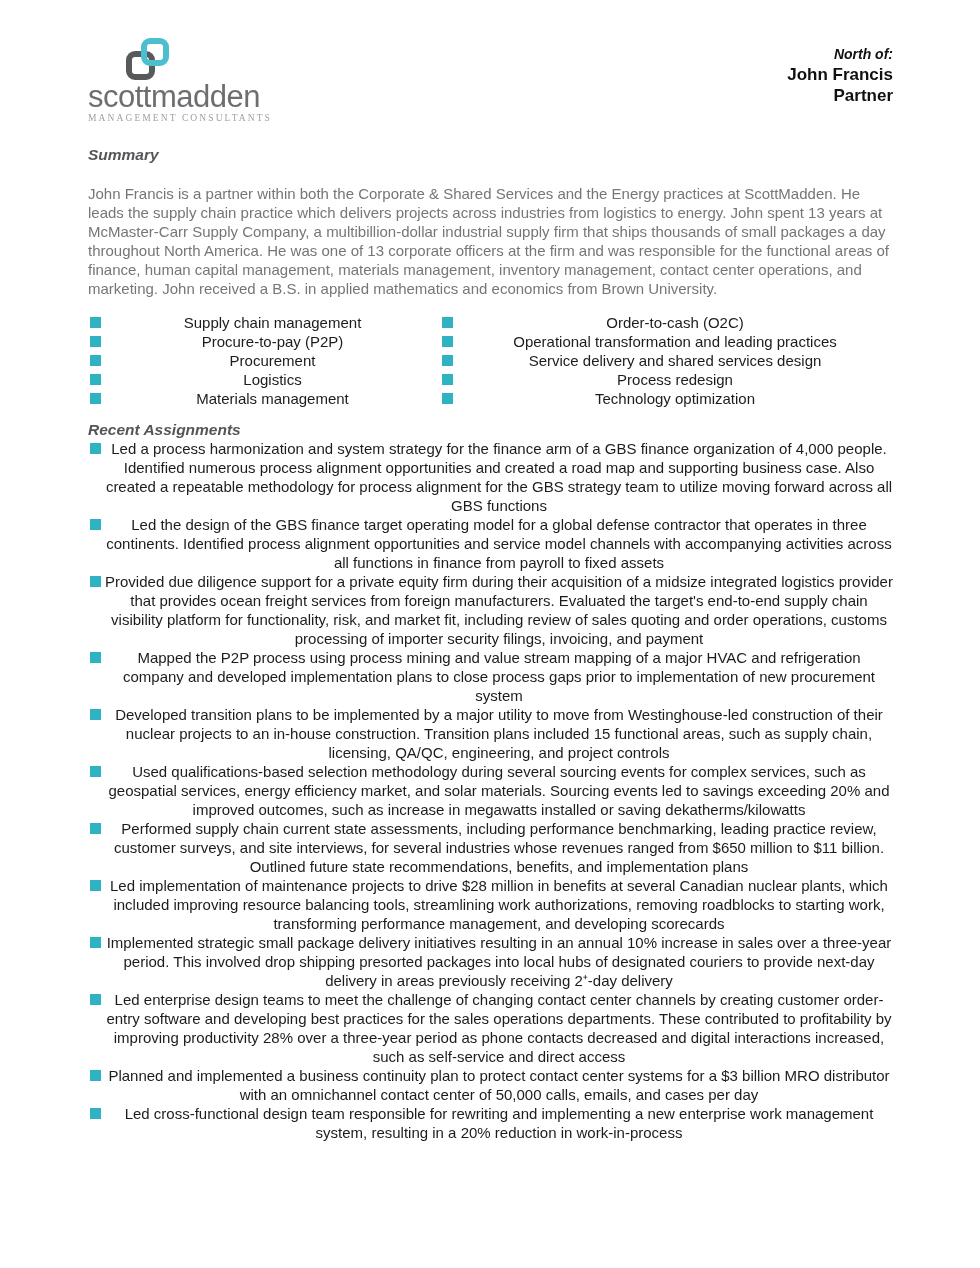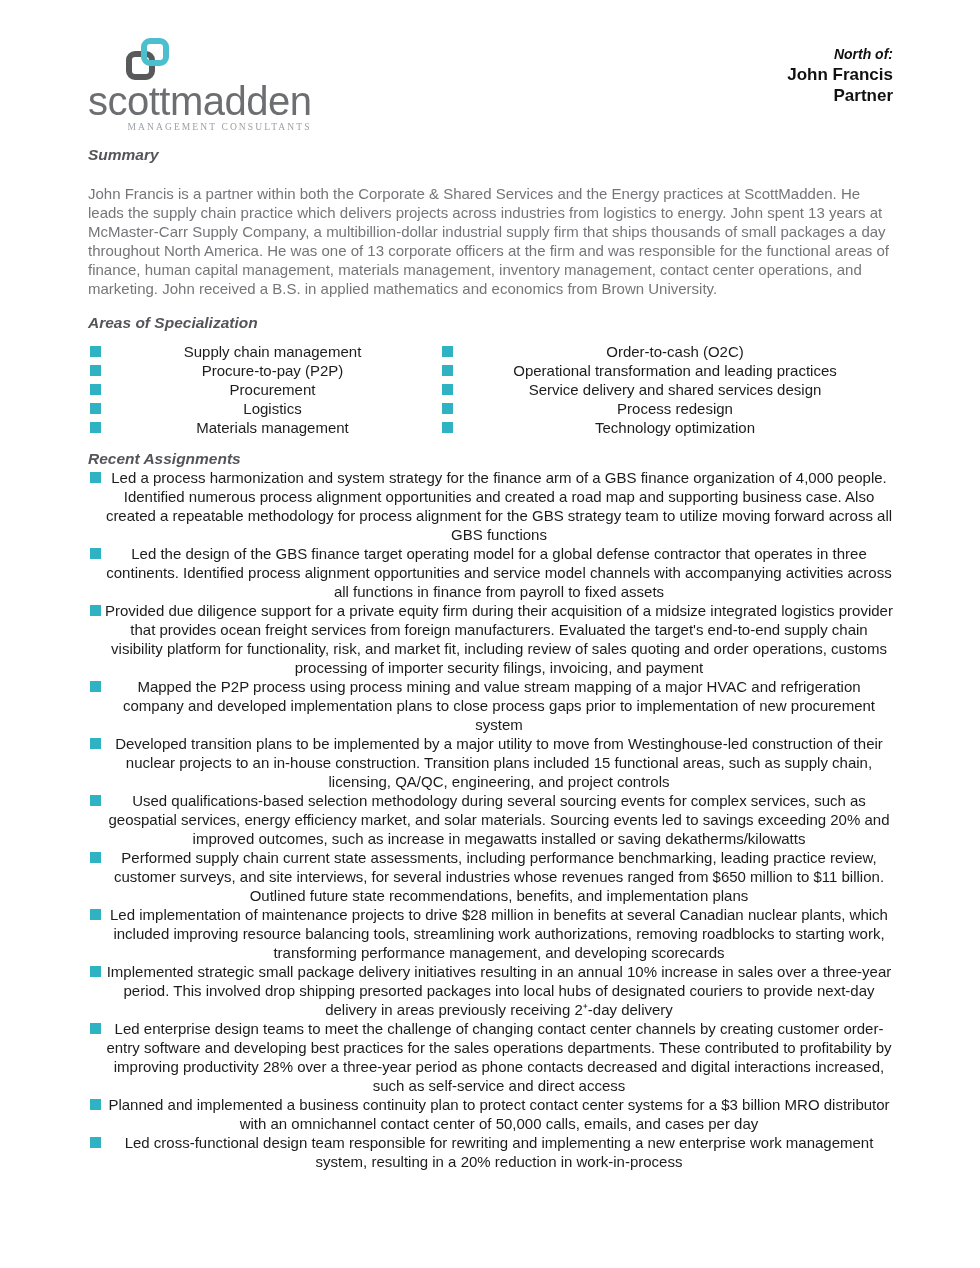--- a/index.html
+++ b/index.html
@@ -26,21 +26,21 @@
     position: absolute; left: 0; top: 13px;
     width: 17px; height: 17px;
     border: 6px solid #58595b; border-radius: 9px;
   }
   .logo-sq-teal {
     position: absolute; left: 15px; top: 0;
     width: 16px; height: 16px;
     border: 6px solid #4bbfce; border-radius: 9px;
   }
   .logo-word {
-    font-size: 40px; line-height: 1; color: #6d6e71;
+    font-size: 31px; line-height: 1; color: #6d6e71;
     letter-spacing: -0.5px; margin-top: 1px;
   }
   .logo-tagline {
     font-size: 9.5px; color: #9ea0a3; letter-spacing: 2.1px;
     text-align: right; margin-top: 1px; font-family: Liberation Serif, serif;
   }
   .resume-block { text-align: right; padding-top: 7px; color: #111111; }
   .resume-label { font-style: italic; font-weight: 700; font-size: 14px; line-height: 19px; }
   .resume-name  { font-weight: 700; font-size: 17px; line-height: 21px; }
   .resume-title { font-weight: 700; font-size: 17px; line-height: 21px; }
@@ -90,21 +90,20 @@
     <div class="resume-block">
       <div class="resume-label">North of:</div>
       <div class="resume-name">John Francis</div>
       <div class="resume-title">Partner</div>
     </div>
   </div>
 
   <div class="section-heading summary-heading">Summary</div>
   <p class="summary-body">John Francis is a partner within both the Corporate &amp; Shared Services and the Energy practices at ScottMadden. He leads the supply chain practice which delivers projects across industries from logistics to energy. John spent 13 years at McMaster-Carr Supply Company, a multibillion-dollar industrial supply firm that ships thousands of small packages a day throughout North America. He was one of 13 corporate officers at the firm and was responsible for the functional areas of finance, human capital management, materials management, inventory management, contact center operations, and marketing. John received a B.S. in applied mathematics and economics from Brown University.</p>
 
-  <div class="section-heading spec-heading">Areas of Specialization</div>
   <div class="spec-cols">
     <ul class="bullet-list spec-col-left">
       <li class="bullet-item">
           <span class="bullet-sq"></span>
           <span class="bullet-text">Supply chain management</span>
         </li>
       <li class="bullet-item">
           <span class="bullet-sq"></span>
           <span class="bullet-text">Procure-to-pay (P2P)</span>
         </li>

